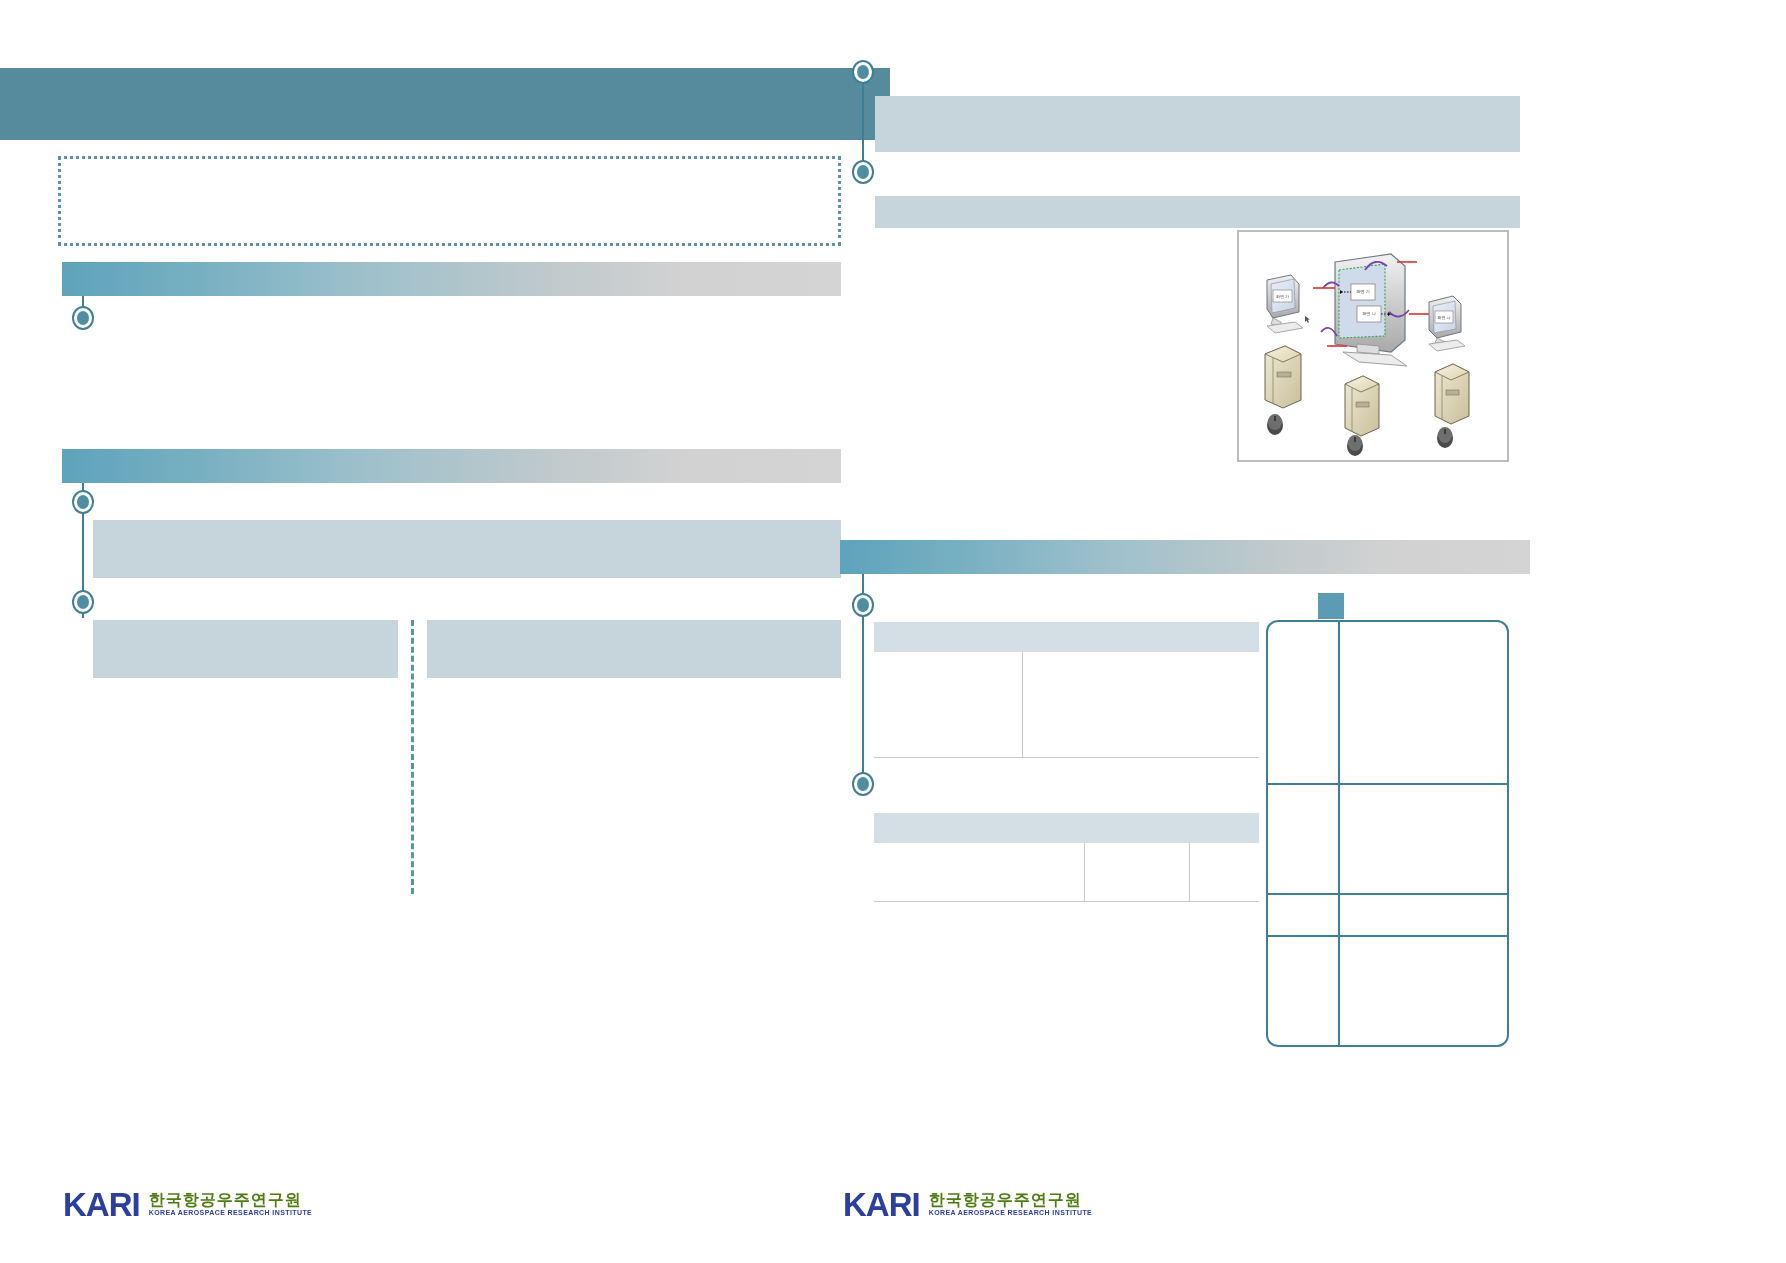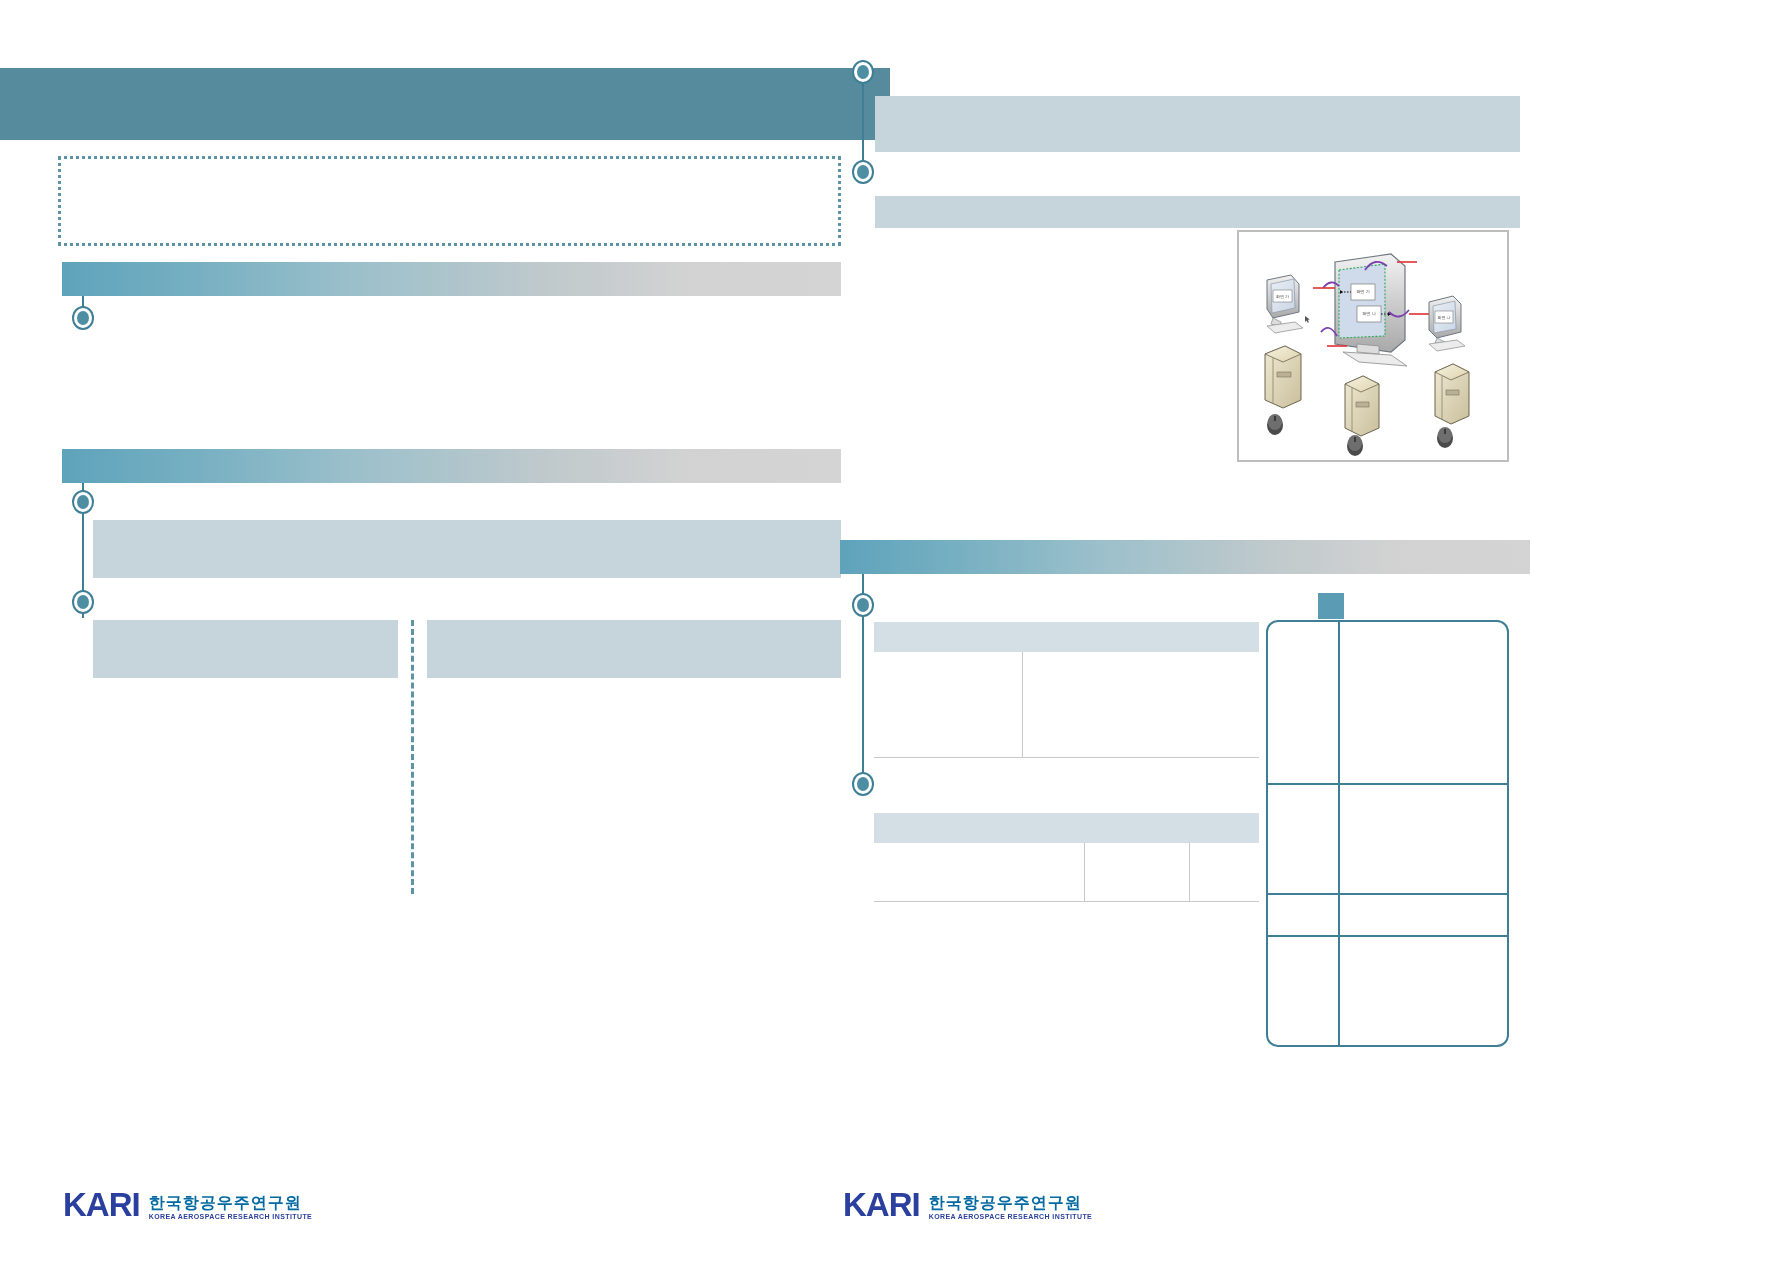--- a/index.html
+++ b/index.html
@@ -101,28 +101,28 @@
     width: 26px; height: 26px; background: #5b9cb4;
   }
 
   
   .diagram-frame {
     border: 2px solid #bdbdbd;
     background: #ffffff;
   }
 
   
-  .logo { display: flex; align-items: flex-end; gap: 9px; }
+  .logo { display: flex; align-items: center; gap: 9px; }
   .logo-mark {
     font-size: 33px; font-weight: bold; letter-spacing: -1px;
     color: #2b3f9e; line-height: 1;
     font-family: "Liberation Sans", sans-serif;
   }
   .logo-ko {
-    font-size: 16px; font-weight: bold; color: #0369a1;
+    font-size: 16px; font-weight: bold; color: #4d7c0f;
     line-height: 1.05; letter-spacing: 1px;
   }
   .logo-en {
     font-size: 7px; font-weight: bold; color: #2b3f9e;
     letter-spacing: .4px; line-height: 1.3;
   }
 </style>
 </head>
 <body>
 

